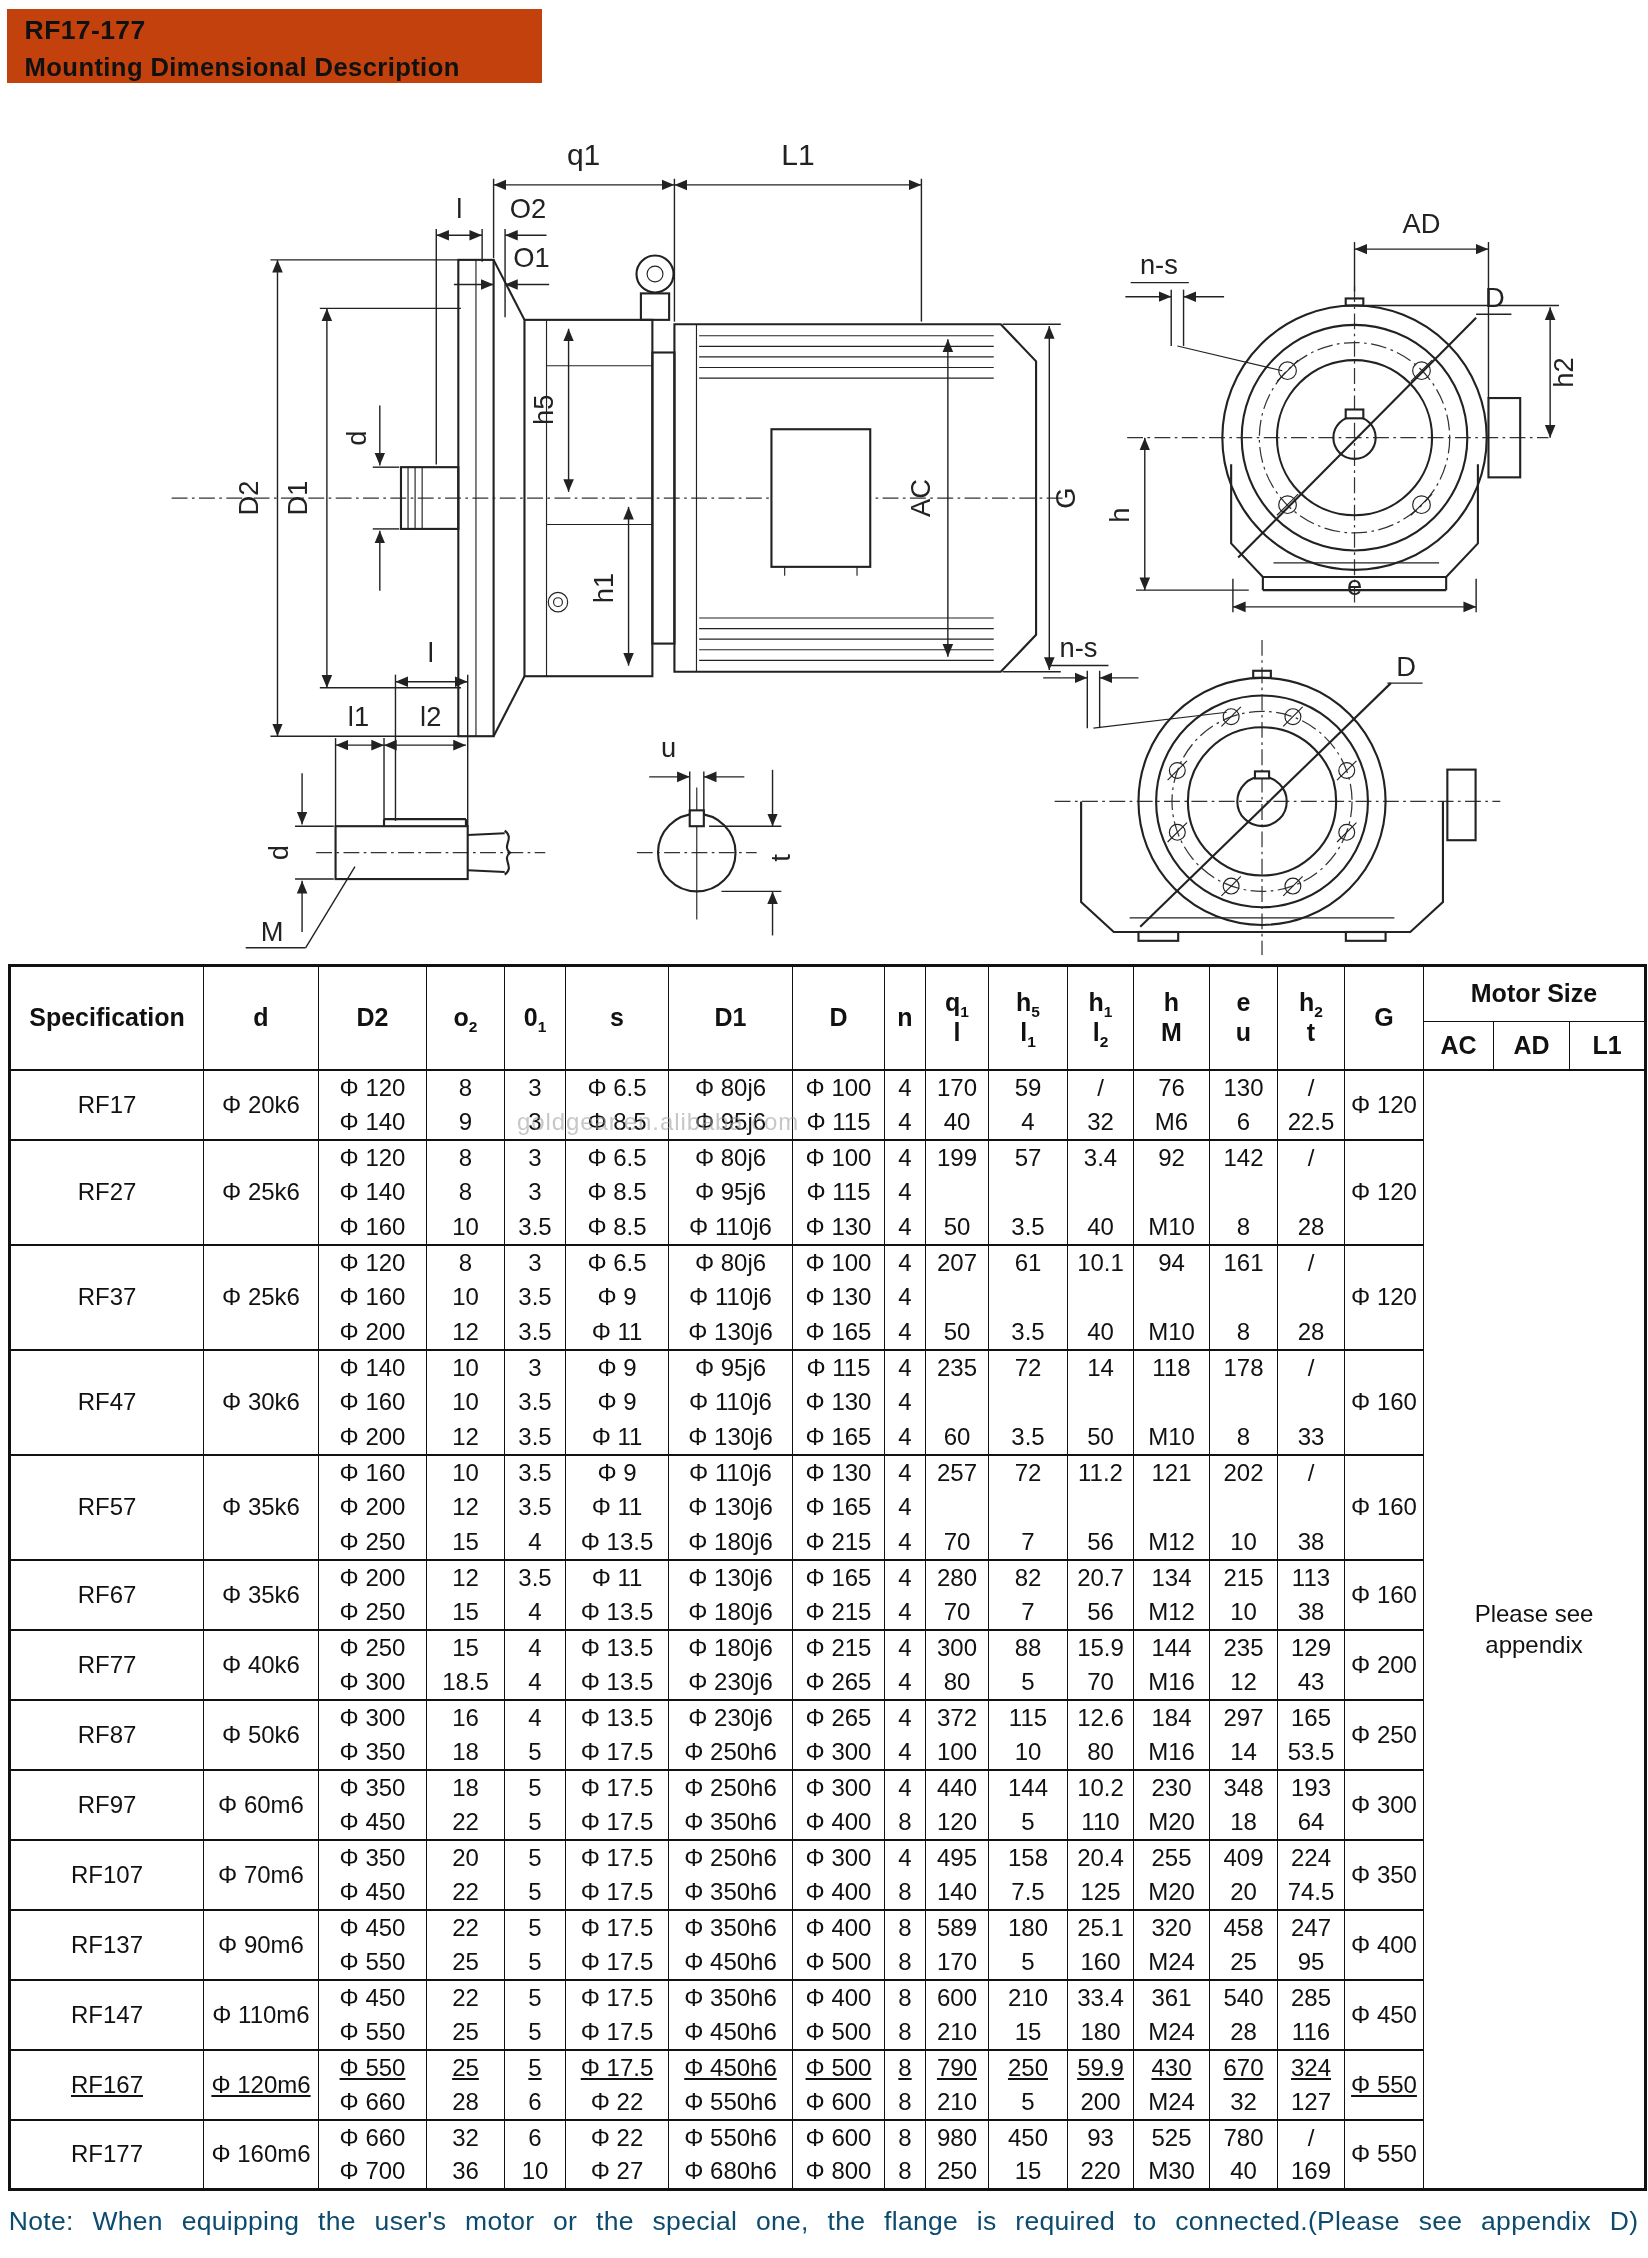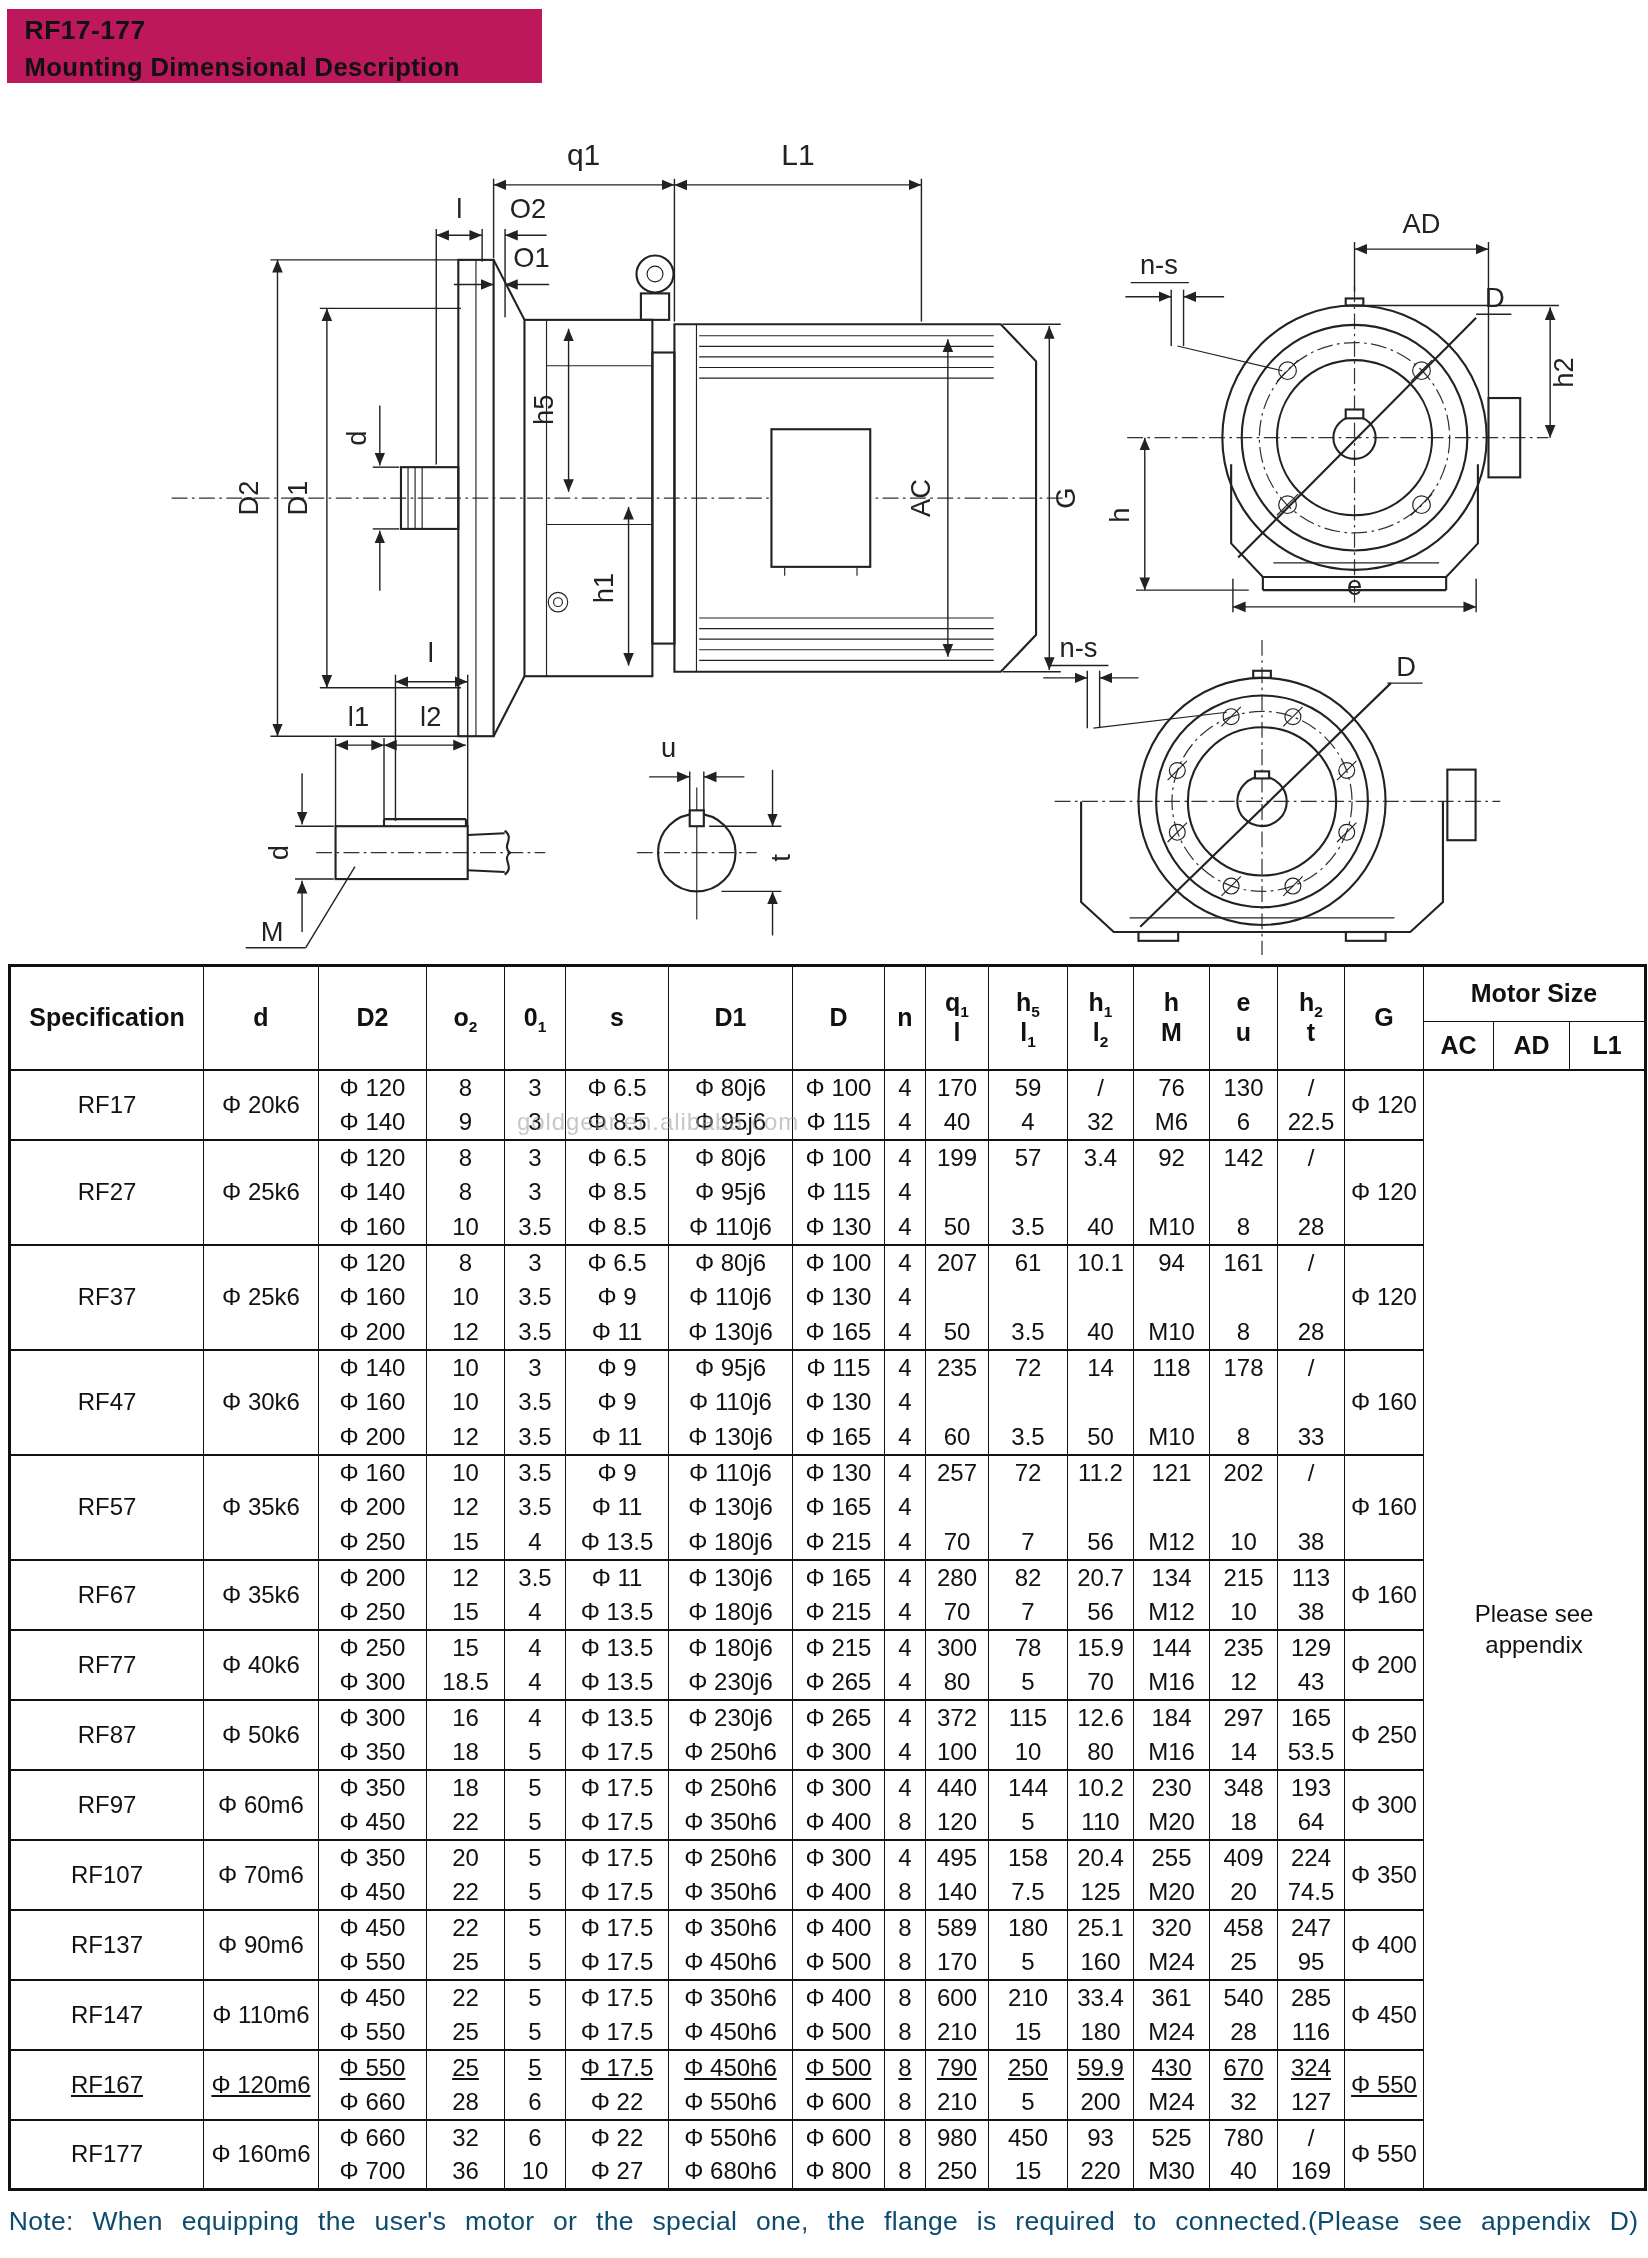--- a/index.html
+++ b/index.html
@@ -1,19 +1,19 @@
 <!DOCTYPE html>
 <html style="font-size:14px"><head>
 <meta charset="utf-8">
 <style>
   html,body{margin:0;padding:0;background:#f2f2f2}
   .page{position:relative;width:1649px;height:2258px;background:#ffffff;
         font-family:"Liberation Sans",sans-serif;color:#111;overflow:hidden}
   .title-block{position:absolute;left:7px;top:8.8px;width:535px;height:74px;
-        background:#be185d;box-sizing:border-box;padding:6.2px 0 0 17.6px}
+        background:#c2410c;box-sizing:border-box;padding:6.2px 0 0 17.6px}
   .title-line1{font-size:26.5px;font-weight:bold;letter-spacing:0.4px}
   .title-line2{font-size:25.6px;font-weight:bold;margin-top:7px;letter-spacing:0.4px}
   svg{position:absolute;overflow:visible}
   svg text{font-family:"Liberation Sans",sans-serif;font-size:31px;fill:#222}
   svg text.big{font-size:34px}
   .dim{stroke:#222;stroke-width:1.6;fill:none}
   .obj{stroke:#222;stroke-width:2.4;fill:none}
   .objf{stroke:#222;stroke-width:2.4;fill:#fff}
   .thin{stroke:#222;stroke-width:1.3;fill:none}
   .cl{stroke:#333;stroke-width:1.4;fill:none;stroke-dasharray:18 5 3 5}
@@ -631,21 +631,21 @@
           <td rowspan="2">RF77</td>
           <td rowspan="2">Φ 40k6</td>
           <td>Φ 250</td>
           <td>15</td>
           <td>4</td>
           <td>Φ 13.5</td>
           <td>Φ 180j6</td>
           <td>Φ 215</td>
           <td>4</td>
           <td>300</td>
-          <td>78</td>
+          <td>88</td>
           <td>15.9</td>
           <td>144</td>
           <td>235</td>
           <td>129</td>
           <td rowspan="2">Φ 200</td>
         </tr>
         <tr style="height: 35px;">
           <td>Φ 300</td>
           <td>18.5</td>
           <td>4</td>

